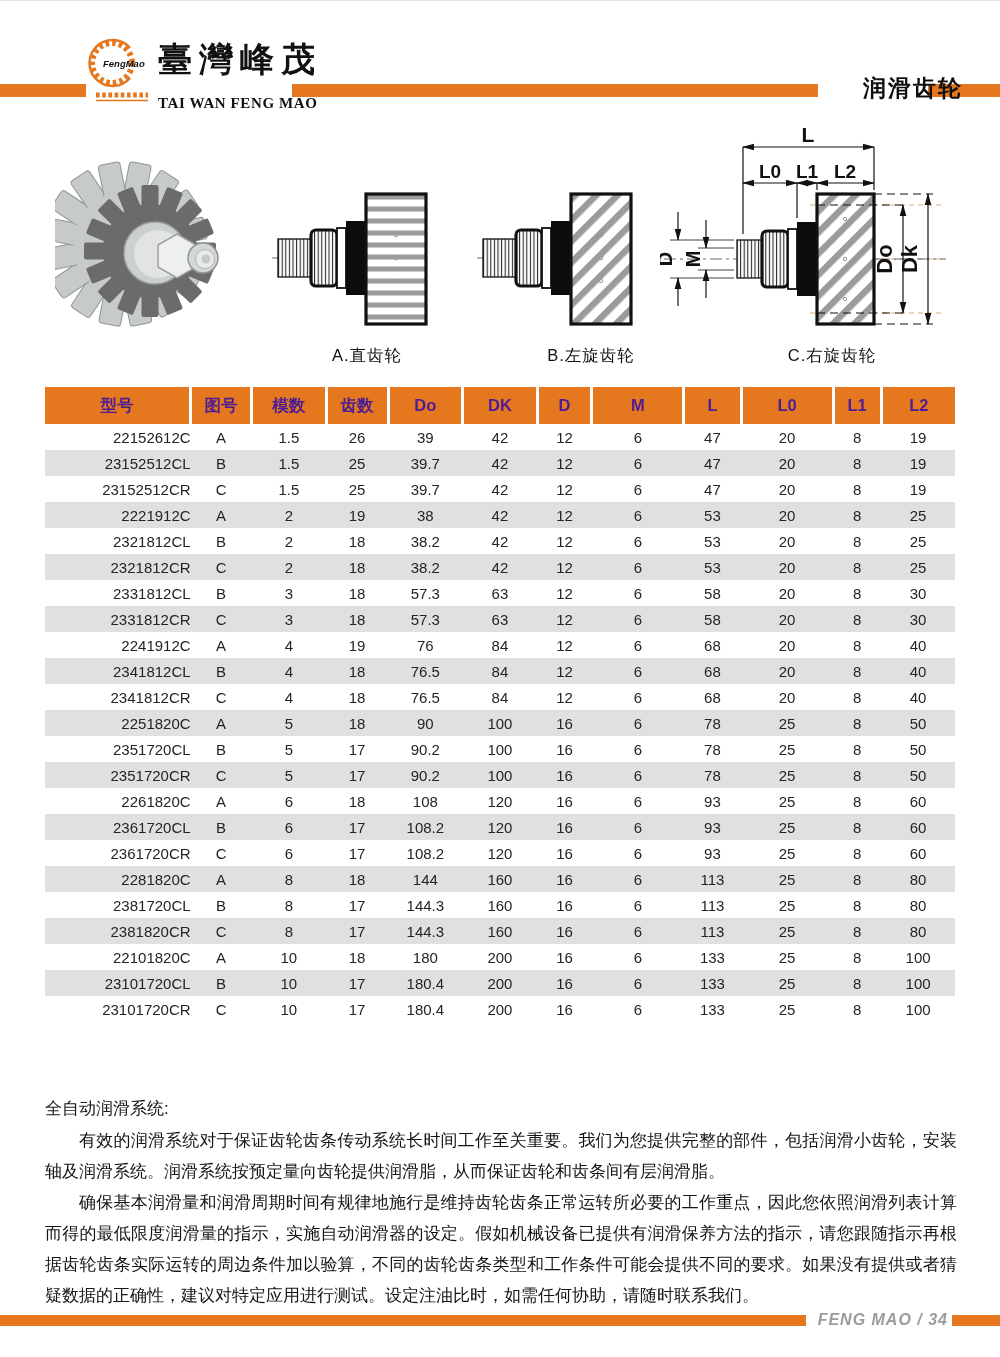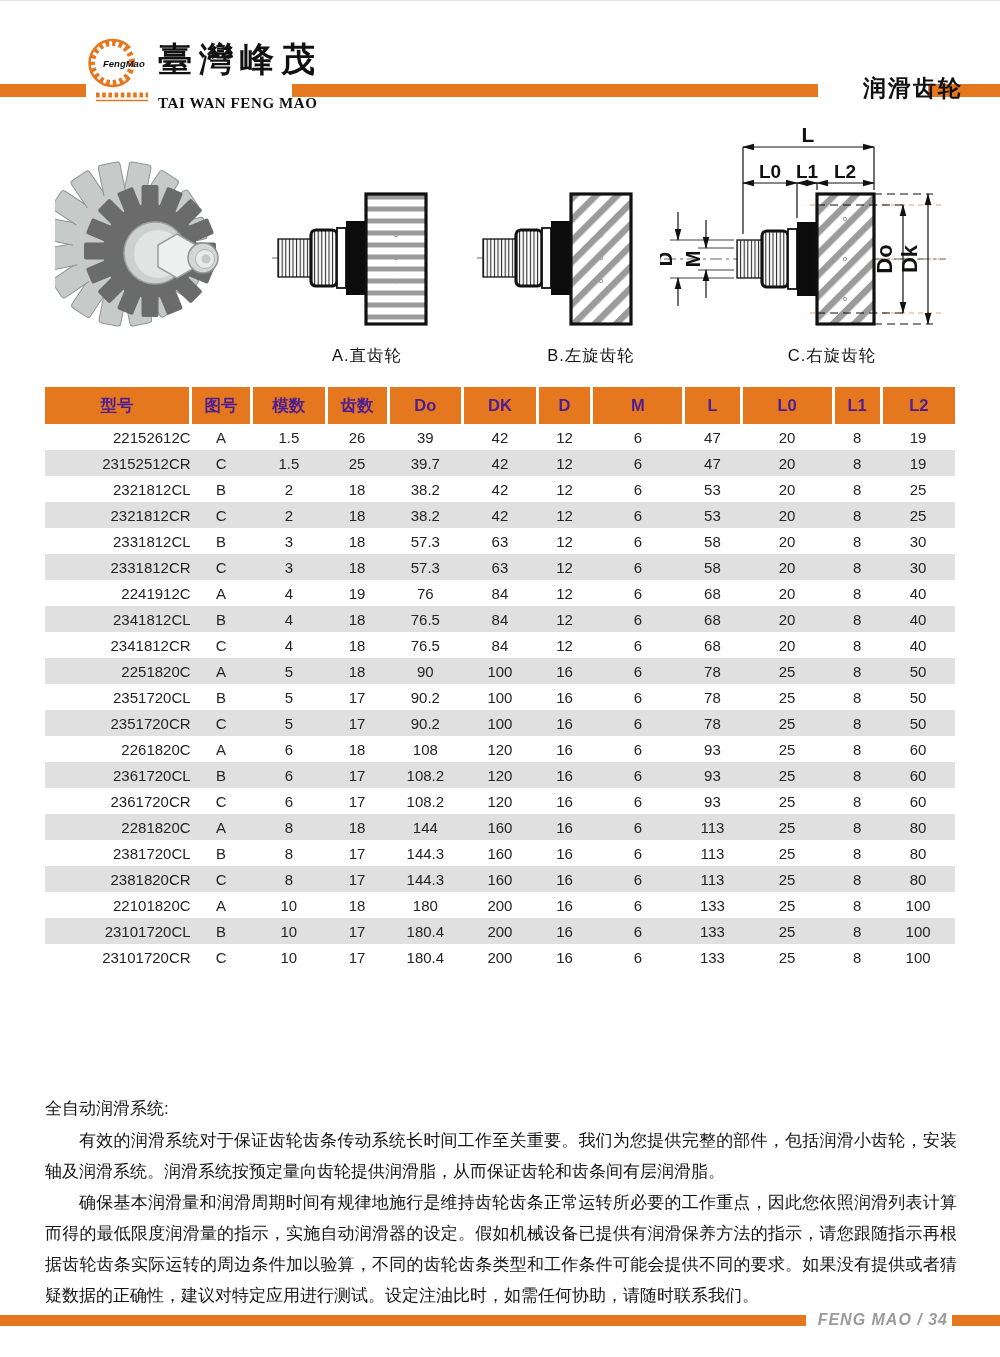--- a/index.html
+++ b/index.html
@@ -270,36 +270,64 @@
           <td>39</td>
           <td>42</td>
           <td>12</td>
           <td>6</td>
           <td>47</td>
           <td>20</td>
           <td>8</td>
           <td>19</td>
         </tr>
 
-
-        <tr>
-          <td class="c-model">23152512CR</td>
-          <td>C</td>
+        <tr>
+          <td class="c-model">23152512CL</td>
+          <td>B</td>
           <td>1.5</td>
           <td>25</td>
           <td>39.7</td>
           <td>42</td>
           <td>12</td>
           <td>6</td>
           <td>47</td>
           <td>20</td>
           <td>8</td>
           <td>19</td>
         </tr>
 
+        <tr>
+          <td class="c-model">23152512CR</td>
+          <td>C</td>
+          <td>1.5</td>
+          <td>25</td>
+          <td>39.7</td>
+          <td>42</td>
+          <td>12</td>
+          <td>6</td>
+          <td>47</td>
+          <td>20</td>
+          <td>8</td>
+          <td>19</td>
+        </tr>
+
+        <tr>
+          <td class="c-model">2221912C</td>
+          <td>A</td>
+          <td>2</td>
+          <td>19</td>
+          <td>38</td>
+          <td>42</td>
+          <td>12</td>
+          <td>6</td>
+          <td>53</td>
+          <td>20</td>
+          <td>8</td>
+          <td>25</td>
+        </tr>
 
         <tr>
           <td class="c-model">2321812CL</td>
           <td>B</td>
           <td>2</td>
           <td>18</td>
           <td>38.2</td>
           <td>42</td>
           <td>12</td>
           <td>6</td>

